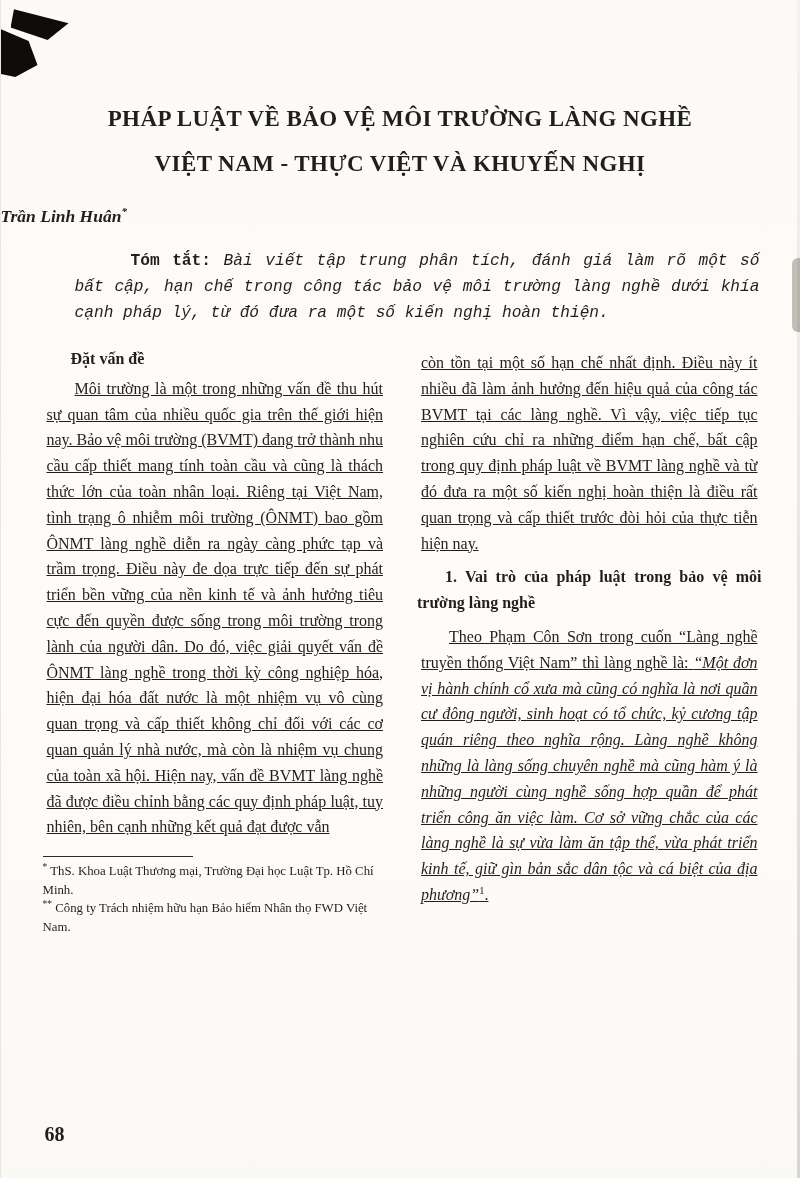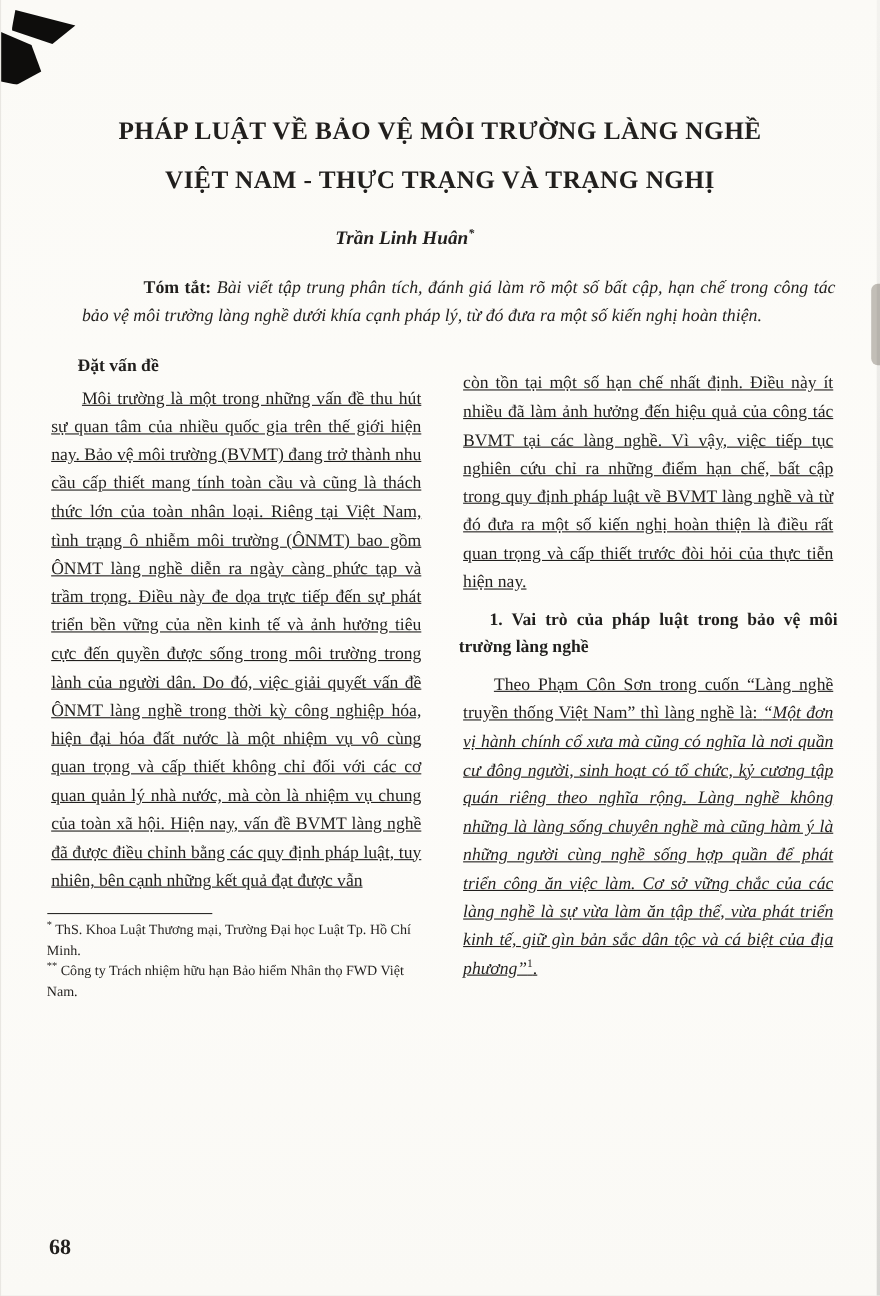--- a/index.html
+++ b/index.html
@@ -56,53 +56,53 @@
     margin: 0 56px;
     text-align: center;
     font-size: 23px;
     font-weight: 700;
     line-height: 45px;
     letter-spacing: 0.4px;
   }
   .title-line { display: block; }
   .authors {
     margin: 14px 64px 0 0;
-    text-align: center;
+    text-align: left;
     font-size: 17.5px;
     font-weight: 700;
     font-style: italic;
     line-height: 32px;
   }
   sup.marker { font-size: 11px; line-height: 0; }
   
   .abstracts { margin: 16px 40px 0 74px; }
   .abstract {
     margin: 0 0 8px 0;
     text-align: justify;
     font-size: 16.2px;
     line-height: 26px;
     font-style: italic;
     text-indent: 56px;
+    font-family: Liberation Mono, monospace;
   }
   .abstract-label { font-style: normal; font-weight: 700; }
   
   .columns {
     display: flex;
     gap: 30px;
     margin: 20px 38px 0 42px;
     align-items: stretch;
   }
   .col {
     flex: 1 1 0;
     display: flex;
     flex-direction: column;
     font-size: 16px;
     line-height: 25.8px;
     text-align: justify;
-    justify-content: center;
   }
   .col-heading {
     margin: 0;
     font-weight: 700;
     text-indent: 28px;
   }
   .section-heading { margin: 4px 0 4px 0; }
   .body-par { margin: 4px; text-indent: 28px; text-decoration: underline; }
   .no-indent { text-indent: 0; }
   sup.ref { font-size: 10.5px; line-height: 0; }
@@ -134,21 +134,21 @@
 
 <div class="page">
 
   <div class="artifact artifact-a"></div>
   <div class="artifact artifact-b"></div>
   <div class="edge-smudge"></div>
 
   <header class="title-block">
     <h1 class="title">
       <span class="title-line">PHÁP LUẬT VỀ BẢO VỆ MÔI TRƯỜNG LÀNG NGHỀ</span>
-      <span class="title-line">VIỆT NAM - THỰC TRẠNG VÀ TRẠNG NGHỊ</span>
+      <span class="title-line">VIỆT NAM - THỰC VIỆT VÀ KHUYẾN NGHỊ</span>
     </h1>
     <div class="authors">
       <div class="author"><span>Trần Linh Huân</span><sup class="marker">*</sup></div>
     </div>
   </header>
 
   <section class="abstracts">
     <p class="abstract"><b class="abstract-label">Tóm tắt:</b>
       <span class="abstract-text">Bài viết tập trung phân tích, đánh giá làm rõ một số bất cập, hạn chế trong công tác bảo vệ môi trường làng nghề dưới khía cạnh pháp lý, từ đó đưa ra một số kiến nghị hoàn thiện.</span></p>
   </section>

